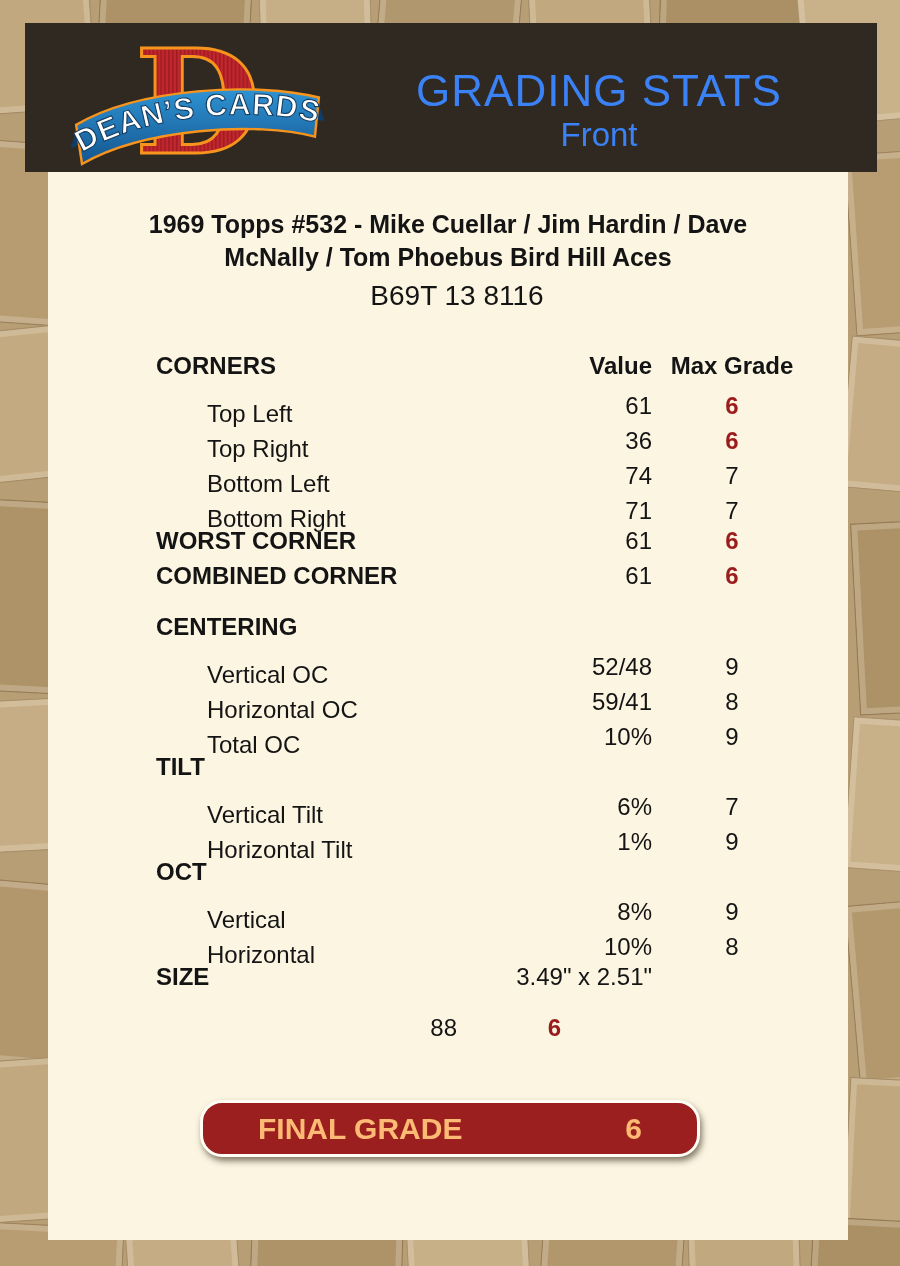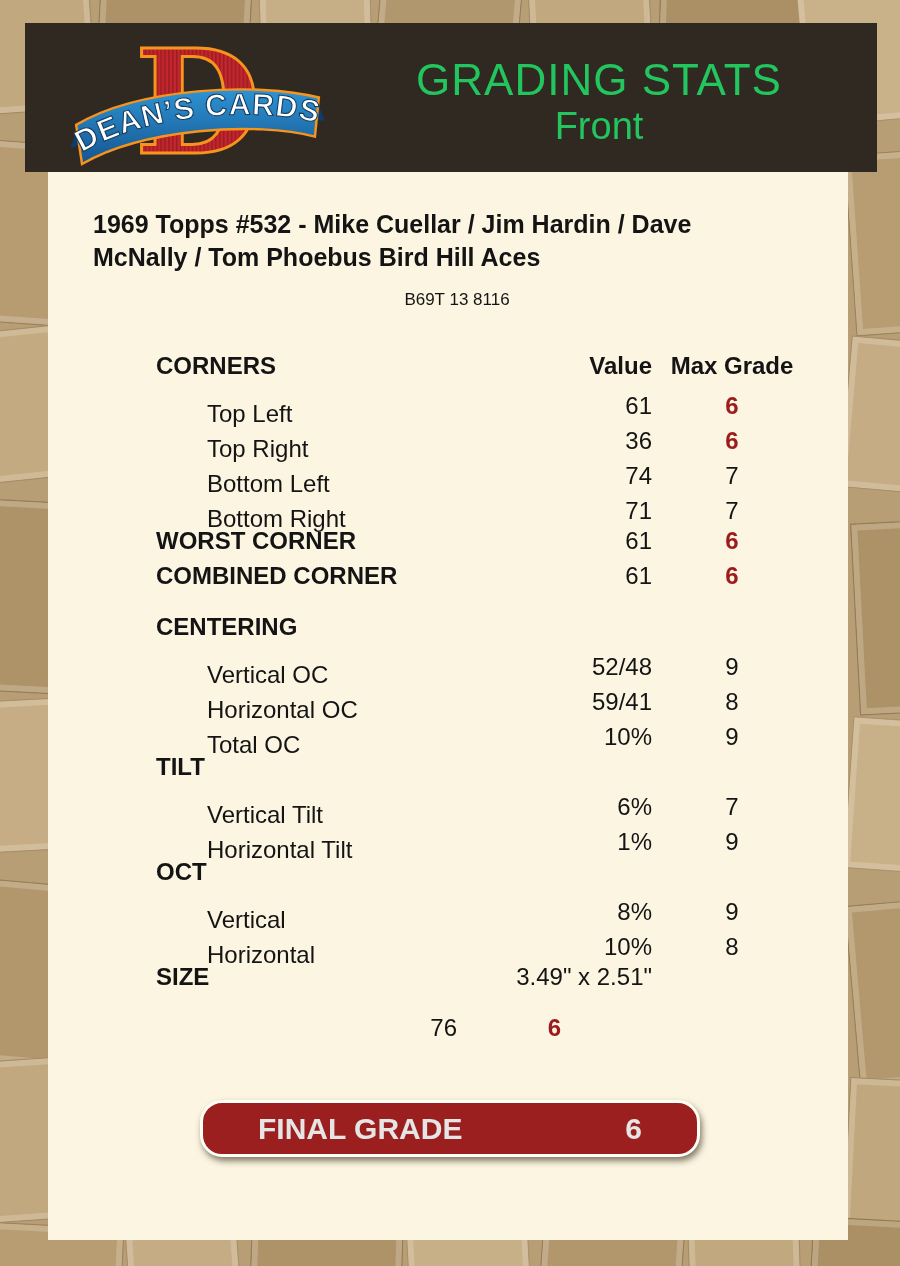--- a/index.html
+++ b/index.html
@@ -4,45 +4,45 @@
 <style>
   html,body{margin:0;padding:0;background:#8d7a5c;}
   .page{position:relative;width:900px;height:1266px;overflow:hidden;
         background:#b89e75;font-family:"Liberation Sans",sans-serif;}
   
   .bg-card{position:absolute;border:1px solid rgba(70,50,25,.25);
            box-shadow:inset 0 0 0 6px rgba(250,245,230,.22);}
   
   .header{position:absolute;left:25px;top:23px;width:852px;height:149px;background:#2f2922;}
   .logo{position:absolute;left:45px;top:6px;width:255px;height:137px;}
-  .header-text{position:absolute;left:574px;top:4px;height:149px;transform:translateX(-50%);
-               display:flex;flex-direction:column;align-items:center;justify-content:center;color:#22c55e;}
+  .header-text{position:absolute;left:574px;top:12px;height:149px;transform:translateX(-50%);
+               display:flex;flex-direction:column;align-items:center;justify-content:center;color:#3b82f6;}
   .header-title{font-size:44px;letter-spacing:1px;white-space:nowrap;}
-  .header-sub{font-size:38px;margin-top:0;}
+  .header-sub{font-size:33px;margin-top:0;}
   
   .panel{position:absolute;left:48px;top:172px;width:800px;height:1068px;
          background:#fbf5e2;color:#141414;}
-  .card-title{margin:36px auto 0;width:710px;
+  .card-title{margin:36px auto 0;width:710px;text-align:center;
               font-weight:bold;font-size:25px;line-height:33px;}
-  .card-code{margin-top:16px;text-align:center;font-size:17px;padding-left:18px;}
+  .card-code{margin-top:6px;text-align:center;font-size:28px;padding-left:18px;}
   
   .table{position:absolute;left:0;top:176px;width:100%;padding-left:108px;box-sizing:border-box;}
   .row{display:grid;grid-template-columns:301px 195px 160px;height:35px;align-items:center;font-size:24px;}
   .row.gap{margin-top:16px;}
   .indent{padding-left:51px;margin-top:17px;}
   .bold{font-weight:bold;}
   .val{text-align:right;white-space:nowrap;}
   .max{text-align:center;}
   .red{color:#9b1c1c;font-weight:bold;}
   
   .final{position:absolute;left:152px;top:928px;width:500px;height:57px;box-sizing:border-box;
          background:#9b1f1f;border:3px solid #fffef6;border-radius:22px;
          box-shadow:2px 4px 6px rgba(110,100,80,.85);
          display:flex;align-items:center;justify-content:space-between;
-         padding:0 55px;color:#e5e5e5;font-size:30px;font-weight:bold;}
+         padding:0 55px;color:#fdba74;font-size:30px;font-weight:bold;}
 </style>
 </head>
 <body>
 
 <div class="page">
 
   <div id="collage">
       <div class="bg-card" style="left: -30px; top: -50px; width: 120px; height: 160px; transform: rotate(-4deg); background: rgb(194, 168, 127);"></div>
       <div class="bg-card" style="left: 100px; top: -60px; width: 150px; height: 110px; transform: rotate(3deg); background: rgb(173, 146, 104);"></div>
       <div class="bg-card" style="left: 260px; top: -40px; width: 110px; height: 150px; transform: rotate(-2deg); background: rgb(198, 174, 134);"></div>
@@ -190,21 +190,21 @@
           <div class="indent">Horizontal</div>
           <div class="val">10%</div>
           <div class="max">8</div>
         </div>
         <div class="row">
           <div class=" bold">SIZE</div>
           <div class="val">3.49" x 2.51"</div>
           <div class="max"></div>
         </div>
         <div class="row gap">
-          <div class="val">76</div>
+          <div class="val">88</div>
           <div class="max red">6</div>
         </div>
       </div>
 
     <div class="final">
       <span>FINAL GRADE</span>
       <span>6</span>
     </div>
   </div>
 

